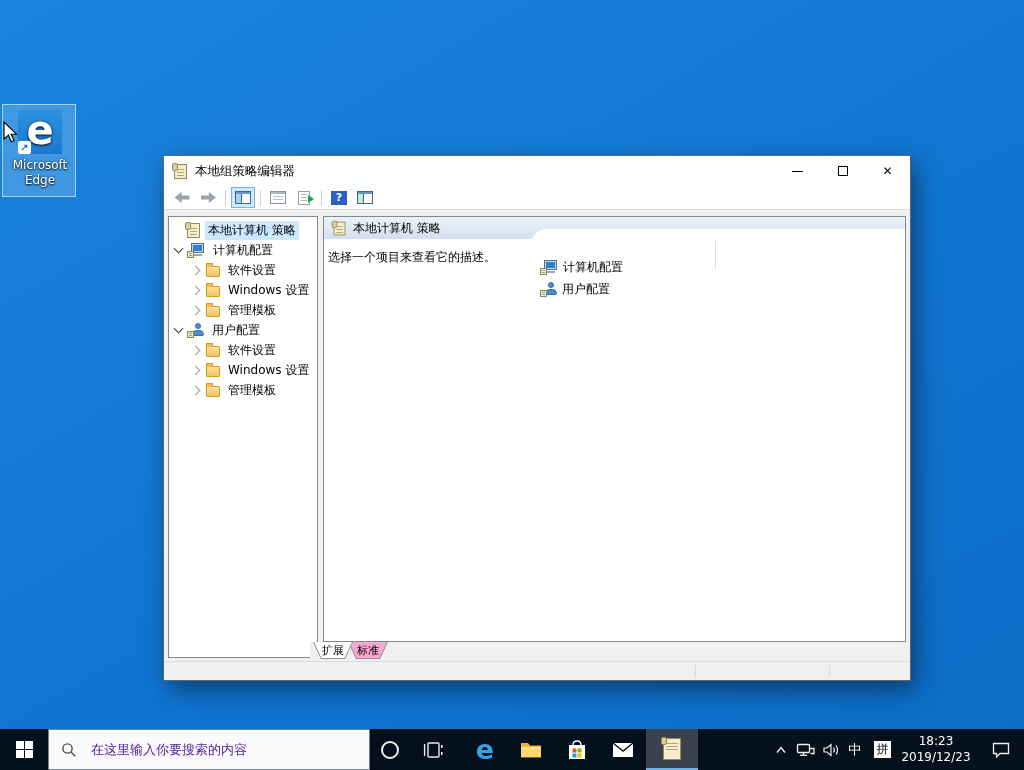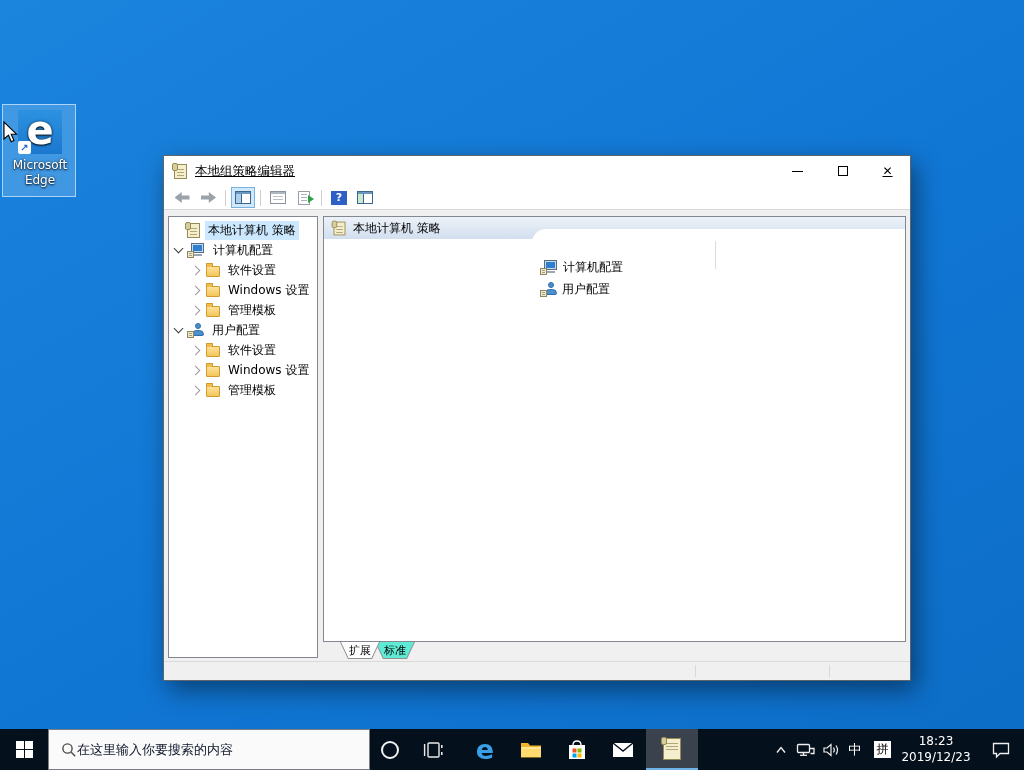--- a/index.html
+++ b/index.html
@@ -39,21 +39,21 @@
   .icon-user { width:15px; height:14px; position:relative; flex:none; }
   .icon-user .head { position:absolute; left:6px; top:0; width:6px; height:6px; border-radius:50%; background:#4b8fcc; border:1px solid #2e6da8; }
   .icon-user .body { position:absolute; left:3px; bottom:1px; width:12px; height:6px; border-radius:6px 6px 2px 2px; background:#4b8fcc; border:1px solid #2e6da8; }
   .mini-ovl { position:absolute; left:-2px; bottom:-1px; width:7px; height:7px; background:#efe9cf; border:1px solid #8d855e; }
   .mini-ovl::before { content:""; position:absolute; left:1px; right:1px; top:1px; height:3px;
       background:repeating-linear-gradient(to bottom,#a99f74 0 1px,transparent 1px 2px); }
 
   
   .window { position:absolute; left:163px; top:155px; width:748px; height:526px; background:#fff;
             border:1px solid #5d656d; box-shadow:5px 9px 24px rgba(0,0,0,.45); display:flex; flex-direction:column; }
-  .titlebar { height:30px; display:flex; align-items:center; background:#fff; flex:none;text-decoration:underline; }
+  .titlebar { height:30px; display:flex; align-items:center; background:#fff; flex:none; }
   .titlebar .ticon { margin-left:10px; }
   .title-text { margin-left:8px; font-size:12.5px; color:#000; }
   .controls { margin-left:auto; display:flex; height:100%; }
   .ctrl { width:45px; height:100%; display:flex; align-items:center; justify-content:center; font-size:12px; color:#000; }
   .min-glyph { width:11px; height:1px; background:#000; display:block; }
   .max-glyph { width:10px; height:10px; border:1px solid #000; display:block; }
 
   .menubar { height:25px; display:flex; align-items:center; padding-left:8px; font-size:12.5px; color:#000;
              border-bottom:1px solid #ececec; flex:none; }
   .menu-item { padding:0 10px; height:100%; display:flex; align-items:center; }
@@ -102,40 +102,40 @@
   .rp-band { position:absolute; left:0; top:0; right:0; height:22px; background:linear-gradient(#edf2f9,#d2dfef);
              display:flex; align-items:center; padding-left:9px; gap:7px; font-size:12px; }
   .rp-band .icon-scroll { transform:scale(.92); }
   .rp-desc { position:absolute; left:0; top:22px; width:208px; bottom:0; background:#fff; padding:10px 4px; font-size:12px; }
   .rp-list { position:absolute; left:208px; top:12px; right:0; bottom:0; background:#fff; border-top-left-radius:14px; padding-top:16px; }
   .col-header { font-size:12px; padding-left:14px; line-height:14px; }
   .col-div { position:absolute; left:183px; top:12px; height:28px; width:1px; background:#dcdcdc; }
   .rp-item { display:flex; align-items:center; gap:5px; padding-left:10px; height:22px; font-size:12px; }
   .rp-item.first { margin-top:11px; }
 
-  .tab-strip { position:absolute; left:173px; right:4px; bottom:0; height:19px; display:flex; padding-left:3px; background:#f0f0f0; }
+  .tab-strip { position:absolute; left:146px; right:4px; bottom:0; height:19px; display:flex; padding-left:3px; background:#f0f0f0; }
   .tab { position:relative; width:40px; height:17px; margin-right:-5px; }
   .tab .tab-outer { position:absolute; inset:0; background:#8f8f8f; clip-path:polygon(0 0,100% 0,80% 100%,20% 100%); }
   .tab .tab-inner { position:absolute; inset:0; top:0; left:1px; right:1px; bottom:1px; background:#fff;
                     clip-path:polygon(0 0,100% 0,80% 100%,20% 100%); display:flex; align-items:flex-start; justify-content:center;
                     font-size:11px; padding-top:1px; }
-  .tab.inactive .tab-inner { background:#5eead4; }
+  .tab.inactive .tab-inner { background:#f9a8d4; }
   .tab.active { z-index:2; }
 
   .statusbar { height:19px; background:#f0f0f0; border-top:1px solid #dadada; position:relative; flex:none; }
   .sb-sep { position:absolute; top:3px; bottom:3px; width:1px; background:#d9d9d9; }
   .sb-sep.s1 { left:531px; } .sb-sep.s2 { left:665px; }
 
   
   .taskbar { position:absolute; left:0; bottom:0; width:1024px; height:41px; background:#05101d; display:flex; align-items:stretch; z-index:50; }
   .tb-start { width:48px; display:flex; align-items:center; justify-content:center; }
   .win-logo { width:17px; height:17px; display:grid; grid-template-columns:8px 8px; grid-template-rows:8px 8px; gap:1px; }
   .win-logo span { background:#fff; }
-  .tb-search { width:322px; background:#fafafa; border:1px solid #7a7f86; display:flex; align-items:center; gap:0;
-               padding-left:12px; font-size:13px; color:#0f172a; }
+  .tb-search { width:322px; background:#fafafa; border:1px solid #7a7f86; display:flex; align-items:center; gap:14px;
+               padding-left:12px; font-size:13px; color:#4c1d95; }
   .tb-btn { width:46px; display:flex; align-items:center; justify-content:center; }
   .tb-btn.cortana { width:40px; }
   .tb-btn.edge-btn { margin-left:6px; }
   .tb-btn.active-app { width:52px; background:#3a434d; border-bottom:2px solid #6cb2e6; }
   .tray { margin-left:auto; display:flex; align-items:center; color:#fff; padding-right:8px; }
   .tray-ico { width:25px; display:flex; align-items:center; justify-content:center; }
   .ime-lang { font-size:13.5px; width:24px; text-align:center; }
   .ime-mode { width:17px; height:17px; background:#fff; color:#000; font-size:12px; line-height:17px; text-align:center; margin:0 7px; }
   .clock { width:76px; text-align:center; font-size:12px; line-height:1.3; }
   .action-ctr { margin-left:12px; width:30px; display:flex; align-items:center; justify-content:center; }
@@ -265,20 +265,23 @@
           <span class="chev right"></span>
           <span class="icon-folder"></span>
           <span class="tlabel">管理模板</span>
         </div>
       </div>
 
       <div class="right-pane">
         <div class="rp-band">
           <span class="icon-scroll"></span>
           <span>本地计算机 策略</span>
+        </div>
+        <div class="rp-desc">
+          <span>选择一个项目来查看它的描述。</span>
         </div>
         <div class="rp-list">
           <div class="col-div"></div>
           <div class="rp-item first">
             <span class="icon-pc">
                 <span class="scr"></span>
                 <span class="base"></span>
                 <span class="mini-ovl"></span>
               </span>
             <span>计算机配置</span>

